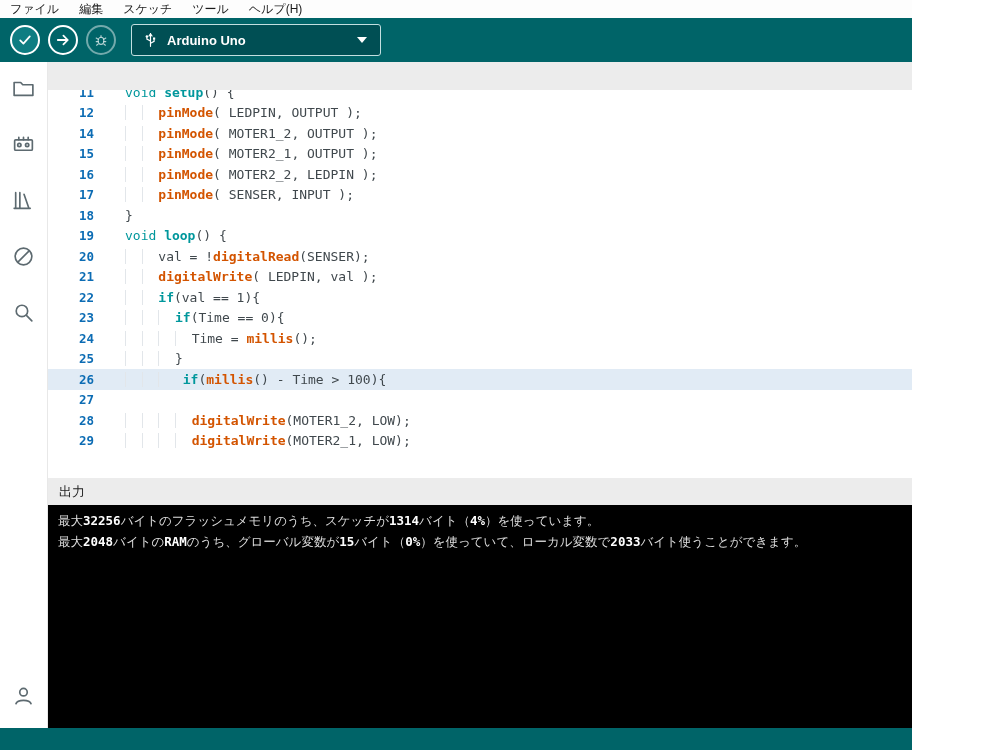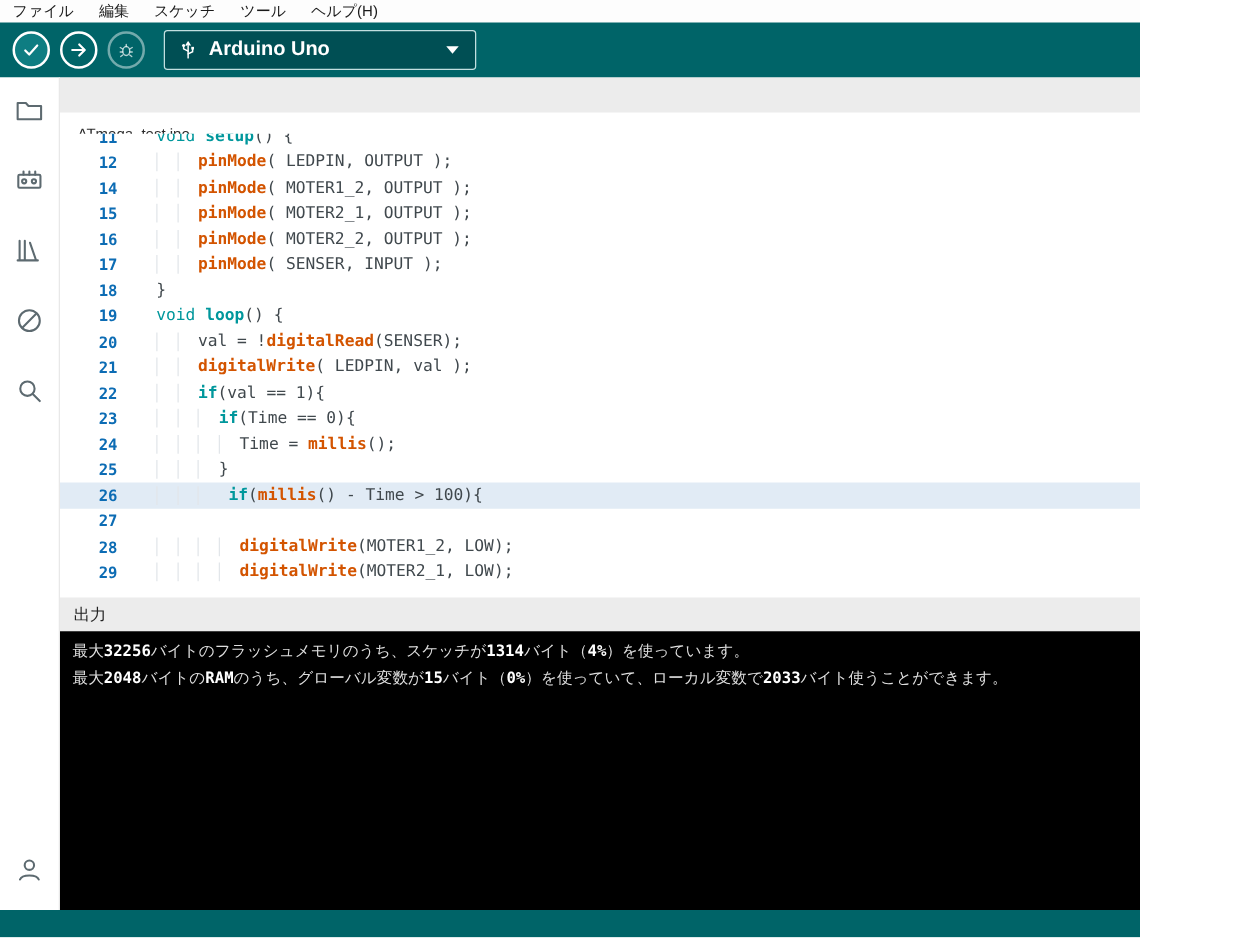--- a/index.html
+++ b/index.html
@@ -16,40 +16,40 @@
            display:flex;align-items:center;}
   .tbtn{width:30px;height:30px;border-radius:50%;border:2px solid #ffffff;box-sizing:border-box;
         display:flex;align-items:center;justify-content:center;margin-left:8px;flex:none;cursor:pointer;}
   .tbtn.first{margin-left:10px;}
   .tbtn.verify{background:#0e7d82;}
   .tbtn.debug{border-color:rgba(255,255,255,.45);}
   .board-select{margin-left:15px;width:250px;height:32px;background:#004f54;
         border:1px solid #c2dfe0;border-radius:3px;display:flex;align-items:center;
         color:#fff;box-sizing:border-box;cursor:pointer;}
   .usb{margin-left:12px;display:flex;align-items:center;}
-  .board-label{margin-left:10px;font-weight:bold;font-size:16px;flex:1;}
+  .board-label{margin-left:10px;font-weight:bold;font-size:13px;flex:1;}
   .caret{margin-right:13px;width:0;height:0;border-left:5px solid transparent;
          border-right:5px solid transparent;border-top:6px solid #fff;}
 
   
   .sidebar{position:absolute;left:0;top:62px;width:48px;height:666px;background:#fff;
            border-right:1px solid #e8e8e8;box-sizing:border-box;}
   .sicon{width:47px;height:48px;margin-bottom:8px;display:flex;align-items:center;
          justify-content:center;cursor:pointer;}
   .sicon.top{margin-top:2px;}
   .sicon.account{position:absolute;bottom:9px;left:0;margin:0;}
   .sicon svg{stroke:#5d6a70;fill:none;stroke-width:1.6;stroke-linecap:round;stroke-linejoin:round;}
 
   
   .tabbar{position:absolute;left:48px;top:62px;right:0;height:28px;background:#ececec;display:flex;}
   .tab{width:128px;background:#ffffff;display:flex;align-items:center;padding-left:14px;
        font-size:12px;color:#2a2a2a;border-right:1px solid #e0e0e0;box-sizing:border-box;cursor:pointer;margin-top:45px;}
 
   
-  .editor{position:absolute;left:48px;top:107px;right:0;height:388px;background:#fff;overflow:hidden;}
+  .editor{position:absolute;left:48px;top:90px;right:0;height:388px;background:#fff;overflow:hidden;}
   .code-lines{position:absolute;top:-8px;left:0;right:0;}
   .code-line{display:flex;height:20.5px;align-items:center;white-space:pre;
              font-family:"DejaVu Sans Mono",monospace;font-size:13px;}
   .code-line.current{background:#e1ebf5;}
   .gutter{width:52px;padding-right:6px;box-sizing:border-box;text-align:right;flex:none;
           color:#0c6cb4;font-size:12.5px;font-weight:bold;cursor:pointer;}
   .code-text{padding-left:25px;}
   .sg-g{border-left:1px solid #e2e6ea;}
   .sg-kw{color:#00979c;margin-top:47px;}
   .sg-kwb{color:#00979c;font-weight:bold;}
@@ -160,21 +160,21 @@
       <span>ATmega_test.ino</span>
     </div>
   </div>
 
   <div class="editor">
     <div class="code-lines" id="code-lines">
         <div class="code-line"><div class="gutter">11</div><span class="code-text"><span class="sg-kw">void </span><span class="sg-kwb">setup</span><span class="sg-pl">() {</span></span></div>
         <div class="code-line"><div class="gutter">12</div><span class="code-text"><span class="sg-g">  </span><span class="sg-g">  </span><span class="sg-fn">pinMode</span><span class="sg-pl">( LEDPIN, OUTPUT );</span></span></div>
         <div class="code-line"><div class="gutter">14</div><span class="code-text"><span class="sg-g">  </span><span class="sg-g">  </span><span class="sg-fn">pinMode</span><span class="sg-pl">( MOTER1_2, OUTPUT );</span></span></div>
         <div class="code-line"><div class="gutter">15</div><span class="code-text"><span class="sg-g">  </span><span class="sg-g">  </span><span class="sg-fn">pinMode</span><span class="sg-pl">( MOTER2_1, OUTPUT );</span></span></div>
-        <div class="code-line"><div class="gutter">16</div><span class="code-text"><span class="sg-g">  </span><span class="sg-g">  </span><span class="sg-fn">pinMode</span><span class="sg-pl">( MOTER2_2, OUTPUT );</span></span></div>
+        <div class="code-line"><div class="gutter">16</div><span class="code-text"><span class="sg-g">  </span><span class="sg-g">  </span><span class="sg-fn">pinMode</span><span class="sg-pl">( MOTER2_2, LEDPIN );</span></span></div>
         <div class="code-line"><div class="gutter">17</div><span class="code-text"><span class="sg-g">  </span><span class="sg-g">  </span><span class="sg-fn">pinMode</span><span class="sg-pl">( SENSER, INPUT );</span></span></div>
         <div class="code-line"><div class="gutter">18</div><span class="code-text"><span class="sg-pl">}</span></span></div>
         <div class="code-line"><div class="gutter">19</div><span class="code-text"><span class="sg-kw">void </span><span class="sg-kwb">loop</span><span class="sg-pl">() {</span></span></div>
         <div class="code-line"><div class="gutter">20</div><span class="code-text"><span class="sg-g">  </span><span class="sg-g">  </span><span class="sg-pl">val = !</span><span class="sg-fn">digitalRead</span><span class="sg-pl">(SENSER);</span></span></div>
         <div class="code-line"><div class="gutter">21</div><span class="code-text"><span class="sg-g">  </span><span class="sg-g">  </span><span class="sg-fn">digitalWrite</span><span class="sg-pl">( LEDPIN, val );</span></span></div>
         <div class="code-line"><div class="gutter">22</div><span class="code-text"><span class="sg-g">  </span><span class="sg-g">  </span><span class="sg-kwb">if</span><span class="sg-pl">(val == 1){</span></span></div>
         <div class="code-line"><div class="gutter">23</div><span class="code-text"><span class="sg-g">  </span><span class="sg-g">  </span><span class="sg-g">  </span><span class="sg-kwb">if</span><span class="sg-pl">(Time == 0){</span></span></div>
         <div class="code-line"><div class="gutter">24</div><span class="code-text"><span class="sg-g">  </span><span class="sg-g">  </span><span class="sg-g">  </span><span class="sg-g">  </span><span class="sg-pl">Time = </span><span class="sg-fn">millis</span><span class="sg-pl">();</span></span></div>
         <div class="code-line"><div class="gutter">25</div><span class="code-text"><span class="sg-g">  </span><span class="sg-g">  </span><span class="sg-g">  </span><span class="sg-pl">}</span></span></div>
         <div class="code-line current"><div class="gutter">26</div><span class="code-text"><span class="sg-g">  </span><span class="sg-g">  </span><span class="sg-g">  </span><span class="sg-pl"> </span><span class="sg-kwb">if</span><span class="sg-pl">(</span><span class="sg-fn">millis</span><span class="sg-pl">() - Time &gt; 100){</span></span></div>

